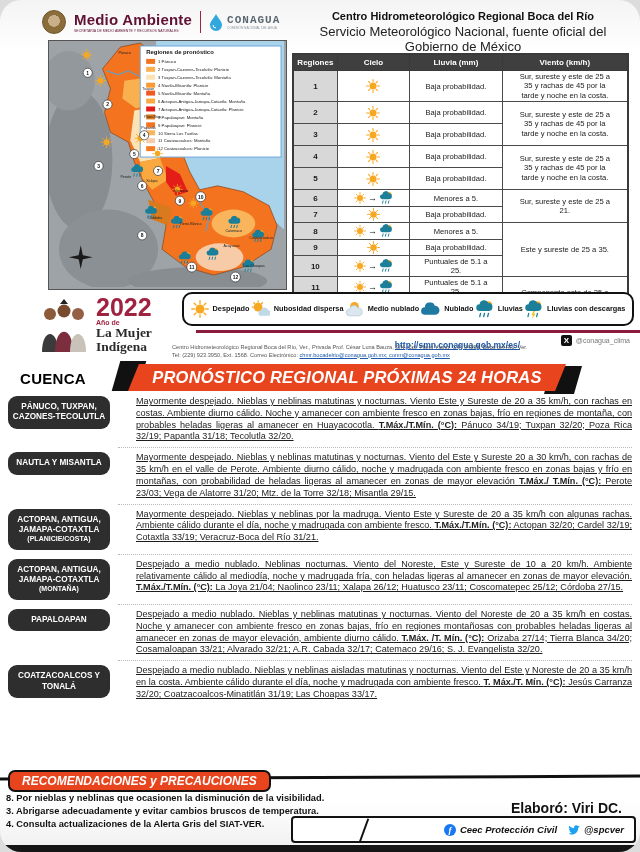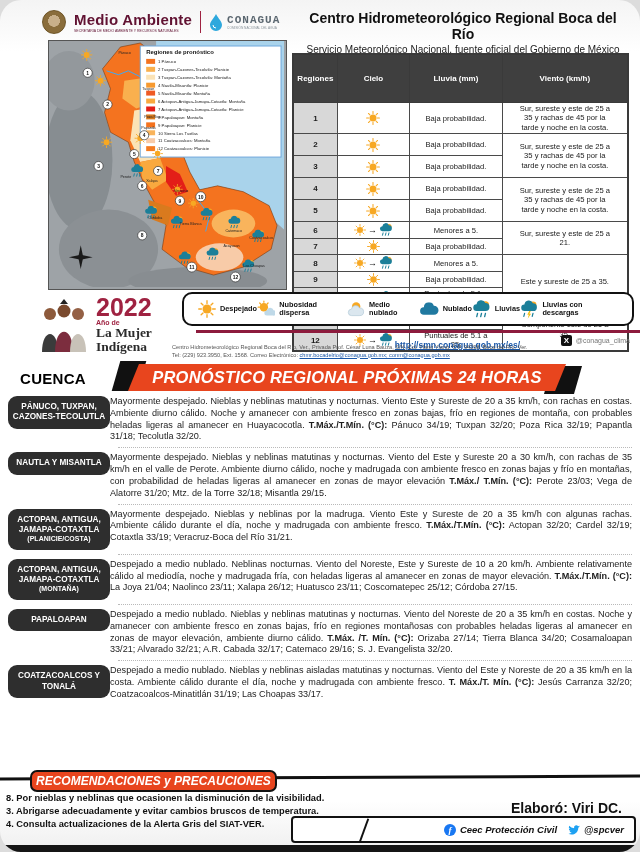--- a/index.html
+++ b/index.html
@@ -10,44 +10,44 @@
   .brandbox{position:absolute;left:42px;top:4px;display:flex;align-items:center;gap:8px;}
   .seal{width:22px;height:22px;border-radius:50%;background:radial-gradient(circle at 50% 45%,#c9b08a 0 35%,#8a6d3b 36% 100%);border:1px solid #6e5527;}
   .ma-name{font-size:15px;font-weight:bold;color:#611232;letter-spacing:.2px;}
   .ma-sub{font-size:3.5px;color:#611232;margin-top:1px;}
   .vbar{width:1px;height:22px;background:#9f2241;}
   .conagua{display:flex;align-items:center;gap:4px;}
   .drop{width:14px;height:18px;}
   .cona-name{font-size:11px;font-weight:bold;color:#5b6770;letter-spacing:1px;font-family:Liberation Mono, monospace;}
   .cona-sub{font-size:3.2px;color:#8a949b;}
   .hdr-titles{position:absolute;right:12px;top:4px;width:330px;text-align:center;}
-  .hdr-title{font-size:14px;font-weight:bold;color:#111;}
-  .hdr-sub{font-size:10px;color:#222;margin-top:2px;}
+  .hdr-title{font-size:11px;font-weight:bold;color:#111;}
+  .hdr-sub{font-size:13px;color:#222;margin-top:2px;}
   
   .mapbox{position:absolute;left:48px;top:40px;width:237px;height:248px;border:1px solid #555;background:#9ea3a7;}
   .mapbox svg{display:block;}
   
   .tblwrap{position:absolute;left:292px;top:53px;width:337px;}
   table.fc{border-collapse:collapse;width:100%;table-layout:fixed;border:2px solid #3a3a3a;}
-  table.fc th{background:#3f3f3f;color:#fff;font-size:8px;font-weight:bold;padding:19px 1px;border:1px solid #3a3a3a;}
+  table.fc th{background:#3f3f3f;color:#fff;font-size:8px;font-weight:bold;padding:3px 1px;border:1px solid #3a3a3a;}
   table.fc td{border:1px solid #4a4a4a;font-size:7.6px;text-align:center;vertical-align:middle;padding:1px 14px;background:#fff;}
   table.fc td.c-reg{background:#d8d8d8;font-weight:bold;font-size:8px;}
   table.fc tr.tall td{height:19px;}
   table.fc tr.short td{height:13px;}
   .col-reg{width:44px;}.col-sky{width:72px;}.col-rain{width:92px;}.col-wind{width:125px;}
   .skycell{display:flex;align-items:center;justify-content:center;gap:2px;}
   .arr{font-size:9px;font-weight:bold;color:#111;line-height:1;}
   .windtxt{font-size:7.4px;line-height:1.25;}
   
   .campaign{position:absolute;left:40px;top:288px;width:150px;height:74px;display:flex;align-items:center;gap:4px;}
   .c2025{font-size:25px;font-weight:bold;color:#9f2241;line-height:.9;}
   .c-anio{font-size:7px;color:#9f2241;font-weight:bold;}
   .c-mujer{font-size:13.5px;font-weight:bold;color:#2b2b2b;line-height:1.02;font-family:"Liberation Serif",serif;}
   .iconbar{position:absolute;left:182px;top:292px;width:452px;height:34px;border:2px solid #111;border-radius:10px;background:#fff;
-           display:flex;align-items:center;justify-content:space-around;padding:0 14px;box-sizing:border-box;z-index:2;}
+           display:flex;align-items:center;justify-content:space-around;padding:0 6px;box-sizing:border-box;z-index:2;}
   .ic-item{display:flex;align-items:center;gap:4px;}
   .ic-lab{font-size:7.3px;font-weight:bold;color:#111;line-height:1.1;}
   .maroonline{position:absolute;left:196px;top:330px;right:0;height:2.5px;background:#8d1b3d;}
   .urlrow{position:absolute;left:200px;top:334px;width:320px;text-align:right;}
   .url{font-size:8.5px;font-weight:bold;color:#1a57a8;text-decoration:underline;}
   .addr{position:absolute;left:172px;top:344px;width:400px;text-align:left;font-size:5.6px;color:#555;line-height:1.35;}
   .addr .mail{color:#1a57a8;text-decoration:underline;}
   .xhandle{position:absolute;right:10px;top:335px;display:flex;align-items:center;gap:4px;}
   .xlogo{width:11px;height:11px;background:#111;color:#fff;font-size:8px;font-weight:bold;display:flex;align-items:center;justify-content:center;border-radius:2px;}
   .xtext{font-size:7px;color:#777;}
@@ -57,27 +57,27 @@
   .banner span{color:#fff;font-weight:bold;font-style:italic;font-size:16.5px;letter-spacing:.2px;text-align:center;}
   .wedgeL{position:absolute;left:116px;top:361px;width:26px;height:30px;background:#111;transform:skewX(-16deg);z-index:2;}
   .wedgeR{position:absolute;left:548px;top:366px;width:30px;height:28px;background:#111;transform:skewX(-16deg);z-index:2;}
   .cuenca{position:absolute;left:20px;top:370px;font-size:15px;font-weight:bold;color:#000;letter-spacing:.3px;}
   
   .basins{position:absolute;left:0;top:396px;width:640px;height:380px;overflow:hidden;}
   .basin{display:flex;align-items:flex-start;margin-bottom:4px;}
   .b-label{flex:0 0 102px;margin-left:8px;background:#2e2e2e;color:#fff;border-radius:9px;text-align:center;
            padding:6px 3px;font-weight:bold;font-size:8.2px;line-height:1.25;box-sizing:border-box;}
   .b-label .sub{font-size:7px;display:block;}
-  .b-text{flex:1;margin:0 8px 0 0;font-size:9.1px;line-height:1.3;text-align:justify;color:#1c1c1c;}
+  .b-text{flex:1;margin:0 8px 0 26px;font-size:9.1px;line-height:1.3;text-align:justify;color:#1c1c1c;text-decoration:underline;}
   .b-sep{border-bottom:1.6px dotted #b9b9b9;margin:2px 8px 4px 118px;}
   
   .recs{position:absolute;left:0;top:774px;width:640px;height:78px;}
   .recs-topline{position:absolute;left:0;top:2px;right:0;height:3px;background:#111;transform:skewY(-.25deg);}
-  .recs-banner{position:absolute;left:30px;top:-4px;background:#e8451e;border:2px solid #111;border-radius:7px;
-               padding:2px 4px;color:#fff;font-weight:bold;font-style:italic;font-size:12px;z-index:2;}
+  .recs-banner{position:absolute;left:8px;top:-4px;background:#e8451e;border:2px solid #111;border-radius:7px;
+               padding:2px 12px;color:#fff;font-weight:bold;font-style:italic;font-size:12px;z-index:2;}
   .recs-list{position:absolute;left:6px;top:18px;width:520px;}
   .rec-item{font-size:9.3px;font-weight:bold;color:#111;line-height:1.38;}
   .elaboro{position:absolute;right:18px;top:26px;font-size:14px;font-weight:bold;color:#111;}
   .socialbar{position:absolute;right:4px;top:42px;width:345px;height:27px;background:#fff;border:2px solid #111;border-radius:4px;
              display:flex;align-items:center;justify-content:flex-end;gap:10px;padding:0 10px;box-sizing:border-box;z-index:2;}
   .soc{display:flex;align-items:center;gap:4px;font-size:9.5px;font-weight:bold;font-style:italic;color:#111;}
   .fb{width:12px;height:12px;border-radius:50%;background:#1877f2;color:#fff;font-size:9px;font-weight:bold;
       display:flex;align-items:center;justify-content:center;font-family:"Liberation Serif",serif;}
   .slash{position:absolute;left:70px;top:0;width:2px;height:25px;background:#111;transform:rotate(20deg);}
   .blackbar{position:absolute;left:0;bottom:0;width:640px;height:7px;background:#151515;}

